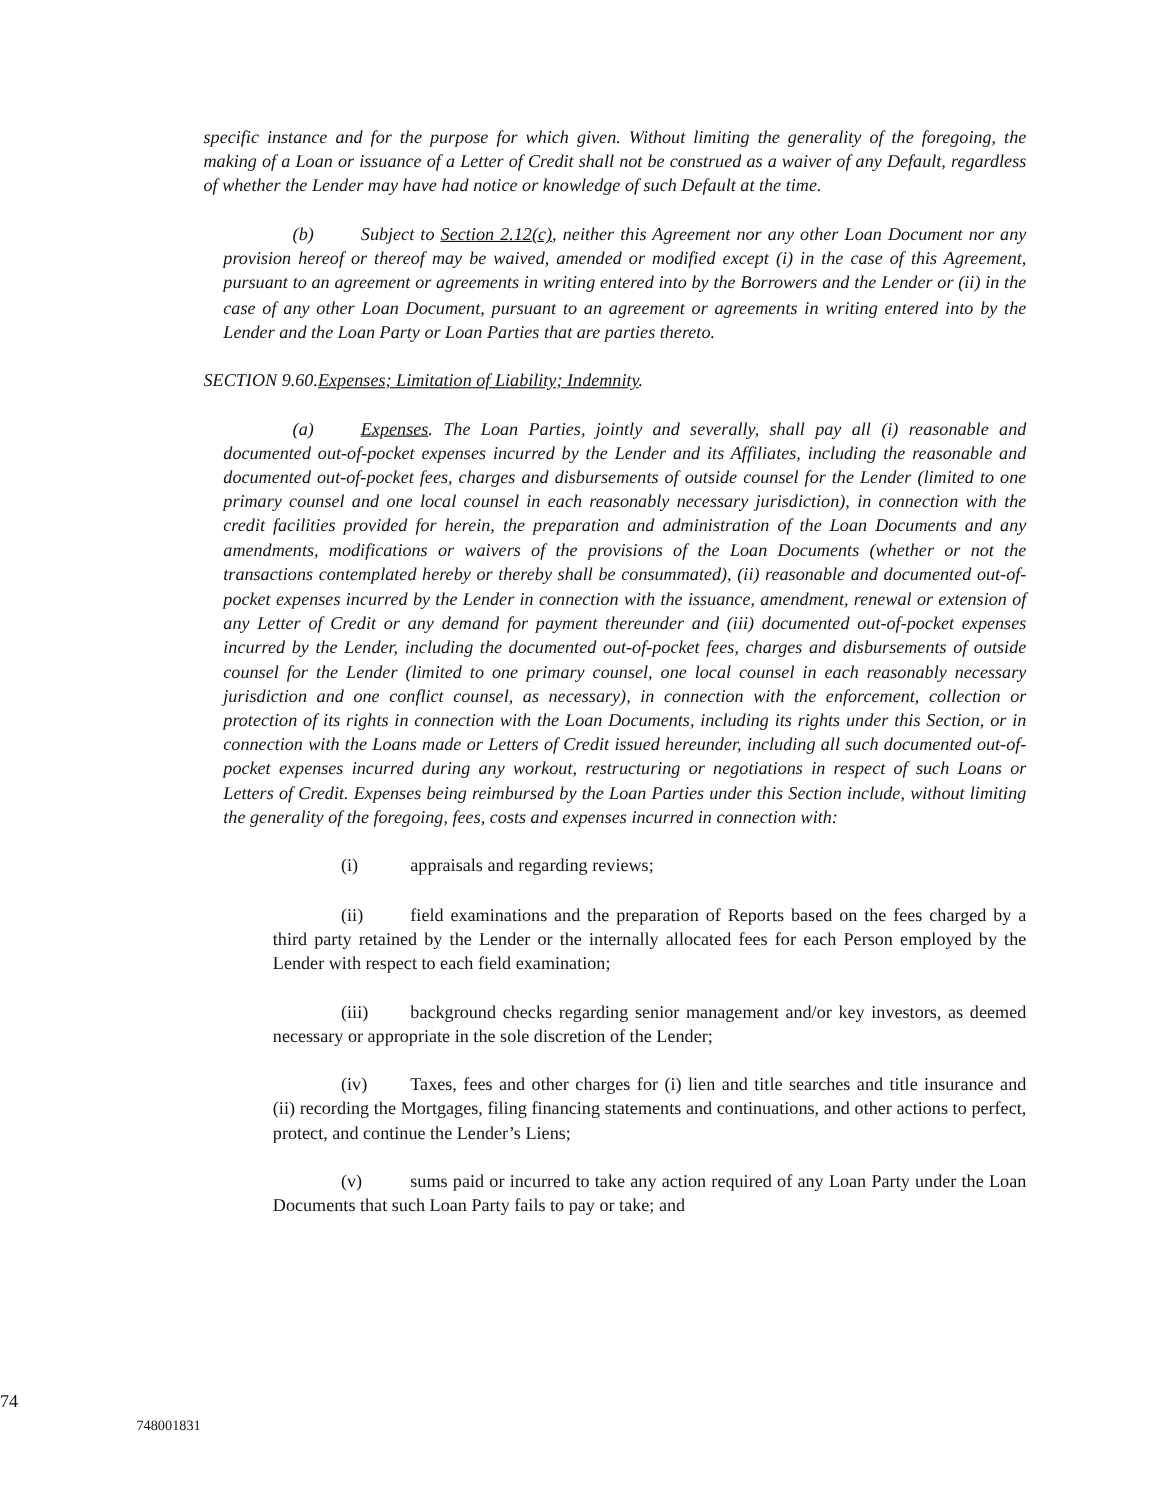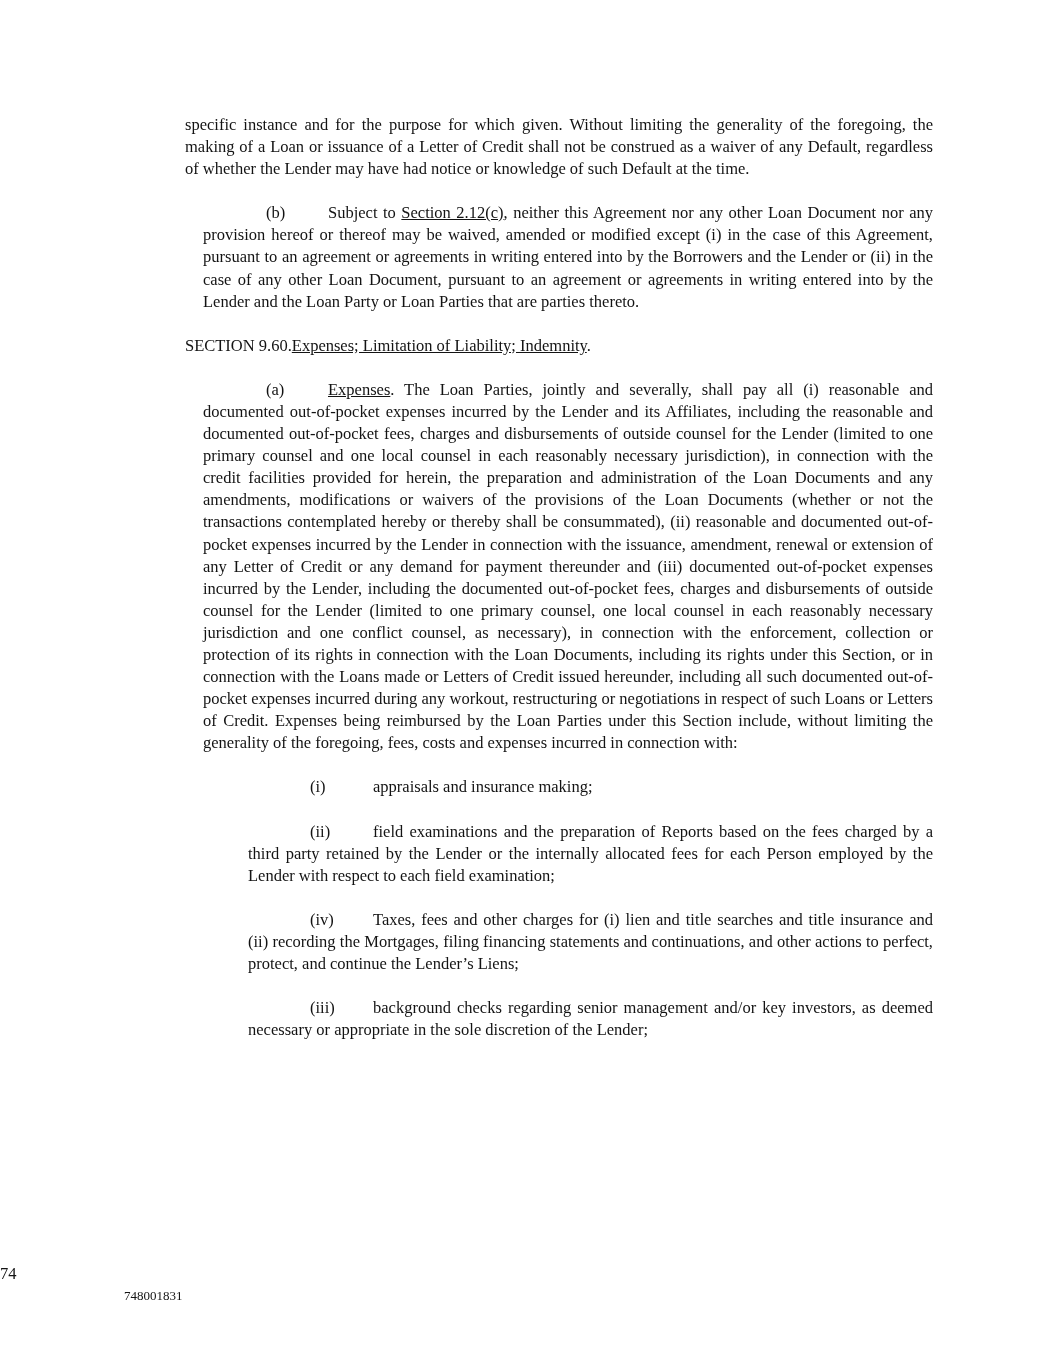--- a/index.html
+++ b/index.html
@@ -19,21 +19,21 @@
   }
   .text-block {
     position: absolute;
     left: 185px;
     top: 114px;
     width: 748px;
     font-size: 16.5px;
     line-height: 22.1px;
     text-align: justify;
   }
-  .para { margin-bottom: 22px; }
+  .para { margin-bottom: 22px; font-style: italic; }
   .para-indent { text-indent: 63px; margin-left: 18px; }
   .tab-label {
     display: inline-block;
     width: 62px;
     text-indent: 0;
   }
   .underline { text-decoration: underline; }
   .list-item {
     margin-bottom: 22px;
     padding-left: 63px;
@@ -64,26 +64,27 @@
   <div class="text-block">
 
     <p class="para">specific instance and for the purpose for which given.  Without limiting the generality of the foregoing, the making of a Loan or issuance of a Letter of Credit shall not be construed as a waiver of any Default, regardless of whether the Lender may have had notice or knowledge of such Default at the time.</p>
 
     <p class="para para-indent"><span class="tab-label">(b)</span><span>Subject to </span><span class="underline">Section 2.12(c)</span><span>, neither this Agreement nor any other Loan Document nor any provision hereof or thereof may be waived, amended or modified except (i) in the case of this Agreement, pursuant to an agreement or agreements in writing entered into by the Borrowers and the Lender or (ii) in the case of any other Loan Document, pursuant to an agreement or agreements in writing entered into by the Lender and the Loan Party or Loan Parties that are parties thereto.</span></p>
 
     <p class="para"><span>SECTION 9.60.</span><span class="underline">Expenses; Limitation of Liability; Indemnity</span><span>.</span></p>
 
     <p class="para para-indent"><span class="tab-label">(a)</span><span class="underline">Expenses</span><span>.  The Loan Parties, jointly and severally, shall pay all (i) reasonable and documented out-of-pocket expenses incurred by the Lender and its Affiliates, including the reasonable and documented out-of-pocket fees, charges and disbursements of outside counsel for the Lender (limited to one primary counsel and one local counsel in each reasonably necessary jurisdiction), in connection with the credit facilities provided for herein, the preparation and administration of the Loan Documents and any amendments, modifications or waivers of the provisions of the Loan Documents (whether or not the transactions contemplated hereby or thereby shall be consummated), (ii) reasonable and documented out-of-pocket expenses incurred by the Lender in connection with the issuance, amendment, renewal or extension of any Letter of Credit or any demand for payment thereunder and (iii) documented out-of-pocket expenses incurred by the Lender, including the documented out-of-pocket fees, charges and disbursements of outside counsel for the Lender (limited to one primary counsel, one local counsel in each reasonably necessary jurisdiction and one conflict counsel, as necessary), in connection with the enforcement, collection or protection of its rights in connection with the Loan Documents, including its rights under this Section, or in connection with the Loans made or Letters of Credit issued hereunder, including all such documented out-of-pocket expenses incurred during any workout, restructuring or negotiations in respect of such Loans or Letters of Credit.  Expenses being reimbursed by the Loan Parties under this Section include, without limiting the generality of the foregoing, fees, costs and expenses incurred in connection with:</span></p>
 
-    <p class="list-item"><span class="tab-label">(i)</span><span>appraisals and insurance making;</span></p>
+    <p class="list-item"><span class="tab-label">(i)</span><span>appraisals and regarding reviews;</span></p>
 
     <p class="list-item"><span class="tab-label">(ii)</span><span>field examinations and the preparation of Reports based on the fees charged by a third party retained by the Lender or the internally allocated fees for each Person employed by the Lender with respect to each field examination;</span></p>
 
+    <p class="list-item"><span class="tab-label">(iii)</span><span>background checks regarding senior management and/or key investors, as deemed necessary or appropriate in the sole discretion of the Lender;</span></p>
+
     <p class="list-item"><span class="tab-label">(iv)</span><span>Taxes, fees and other charges for (i) lien and title searches and title insurance and (ii) recording the Mortgages, filing financing statements and continuations, and other actions to perfect, protect, and continue the Lender’s Liens;</span></p>
 
-    <p class="list-item"><span class="tab-label">(iii)</span><span>background checks regarding senior management and/or key investors, as deemed necessary or appropriate in the sole discretion of the Lender;</span></p>
-
+    <p class="list-item"><span class="tab-label">(v)</span><span>sums paid or incurred to take any action required of any Loan Party under the Loan Documents that such Loan Party fails to pay or take; and</span></p>
 
   </div>
 
   <div class="footer-page-num">74</div>
   <div class="doc-id">748001831</div>
 </div>
 
 </body></html>

